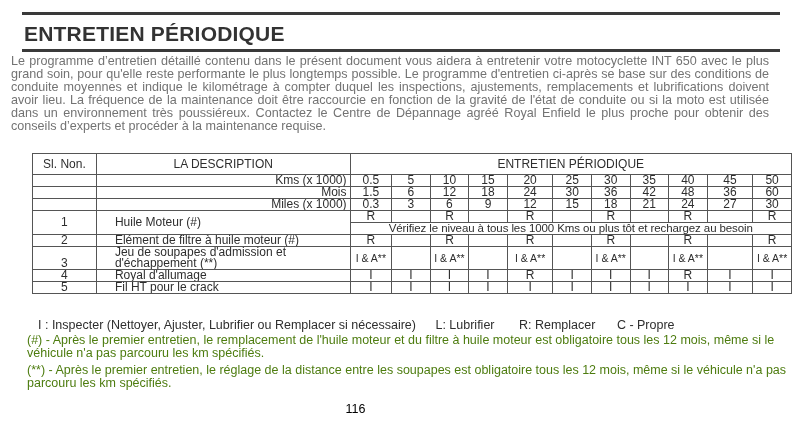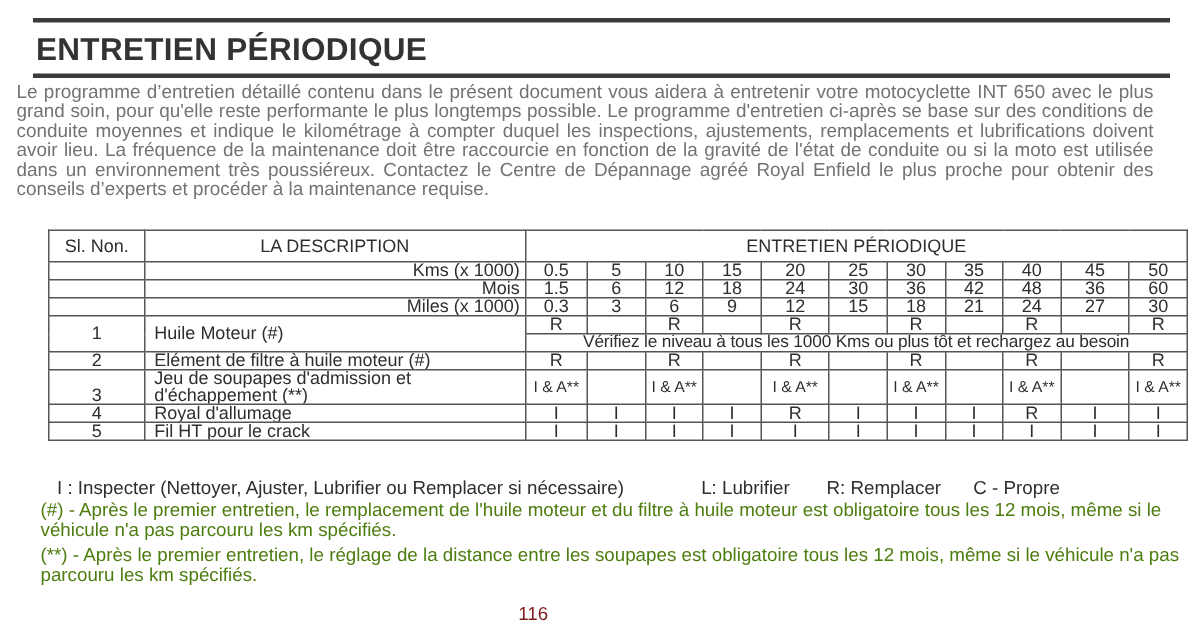--- a/index.html
+++ b/index.html
@@ -20,40 +20,40 @@
   }
   table.sched {
     position: absolute; left: 32px; top: 153px; width: 760px;
     border-collapse: collapse; table-layout: fixed;
     font-size: 12px; color: #2e2e2e;
   }
   table.sched td {
     border: 1px solid #555; padding: 0 2px; line-height: 11px; height: 11px;
     text-align: center; white-space: nowrap; overflow: hidden;
   }
-  table.sched td.desc { text-align: left; padding-left: 6px; }
+  table.sched td.desc { text-align: left; padding-left: 18px; }
   table.sched td.unit { text-align: right; padding-right: 3px; }
   table.sched td.hdr { height: 20px; font-size: 12px; }
   table.sched td.sl { line-height: 9px; font-size: 12px; }
   table.sched td.small { font-size: 10.5px; }
   table.sched td.check { font-size: 11.5px; letter-spacing: -0.1px; margin-left: 25px; }
   .tall td { height: 22px; }
   .tall td.desc { line-height: 11px; }
   .legend {
     position: absolute; left: 38px; top: 318px; width: 750px;
     font-size: 12.5px; color: #2e2e2e; white-space: nowrap;
   }
   .legend span { display: inline-block; }
   .note {
     position: absolute; left: 27px; width: 760px;
     font-size: 12.5px; line-height: 13px; color: #4d7c0f;
   }
   .page-num {
     position: absolute; left: 0; top: 402px; width: 711px; text-align: center;
-    font-size: 12.5px; color: #7f1d1d;
+    font-size: 12.5px; color: #000000;
   }
 </style>
 </head>
 <body>
 
 <div class="rule-top"></div>
 <div class="title">ENTRETIEN PÉRIODIQUE</div>
 <div class="rule-mid"></div>
 <div class="intro">Le programme d’entretien détaillé contenu dans le présent document vous aidera à entretenir votre motocyclette INT 650 avec le plus grand soin, pour qu'elle reste performante le plus longtemps possible. Le programme d'entretien ci-après se base sur des conditions de conduite moyennes et indique le kilométrage à compter duquel les inspections, ajustements, remplacements et lubrifications doivent avoir lieu. La fréquence de la maintenance doit être raccourcie en fonction de la gravité de l'état de conduite ou si la moto est utilisée dans un environnement très poussiéreux. Contactez le Centre de Dépannage agréé Royal Enfield le plus proche pour obtenir des conseils d’experts et procéder à la maintenance requise.</div>
 
@@ -208,21 +208,21 @@
     <td>I</td>
     <td>I</td>
     <td>I</td>
     <td>I</td>
   </tr>
 </tbody>
   </table>
 
 <div class="legend">
   <span>I : Inspecter (Nettoyer, Ajuster, Lubrifier ou Remplacer si nécessaire)</span>
-  <span style="margin-left:48px">L: Lubrifier</span>
+  <span style="margin-left:16px">L: Lubrifier</span>
   <span style="margin-left:21px">R: Remplacer</span>
   <span style="margin-left:18px">C - Propre</span>
 </div>
 
 <div class="note" style="top:334px">(#) - Après le premier entretien, le remplacement de l'huile moteur et du filtre à huile moteur est obligatoire tous les 12 mois, même si le véhicule n'a pas parcouru les km spécifiés.</div>
 <div class="note" style="top:364px">(**) - Après le premier entretien, le réglage de la distance entre les soupapes est obligatoire tous les 12 mois, même si le véhicule n'a pas parcouru les km spécifiés.</div>
 
 <div class="page-num">116</div>
 
 </body></html>

